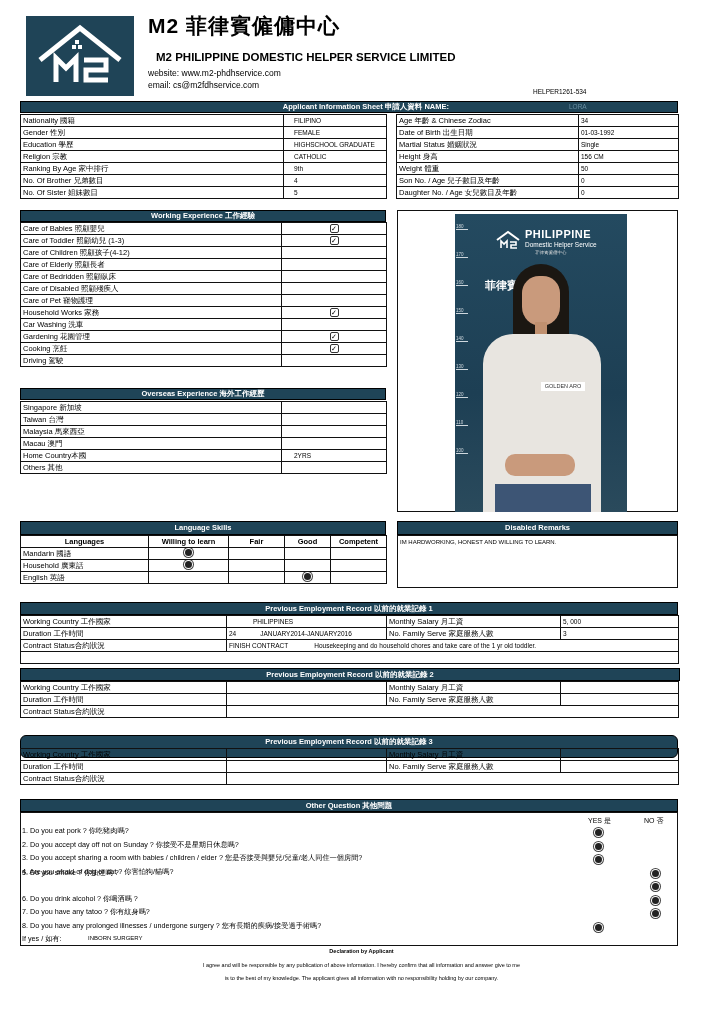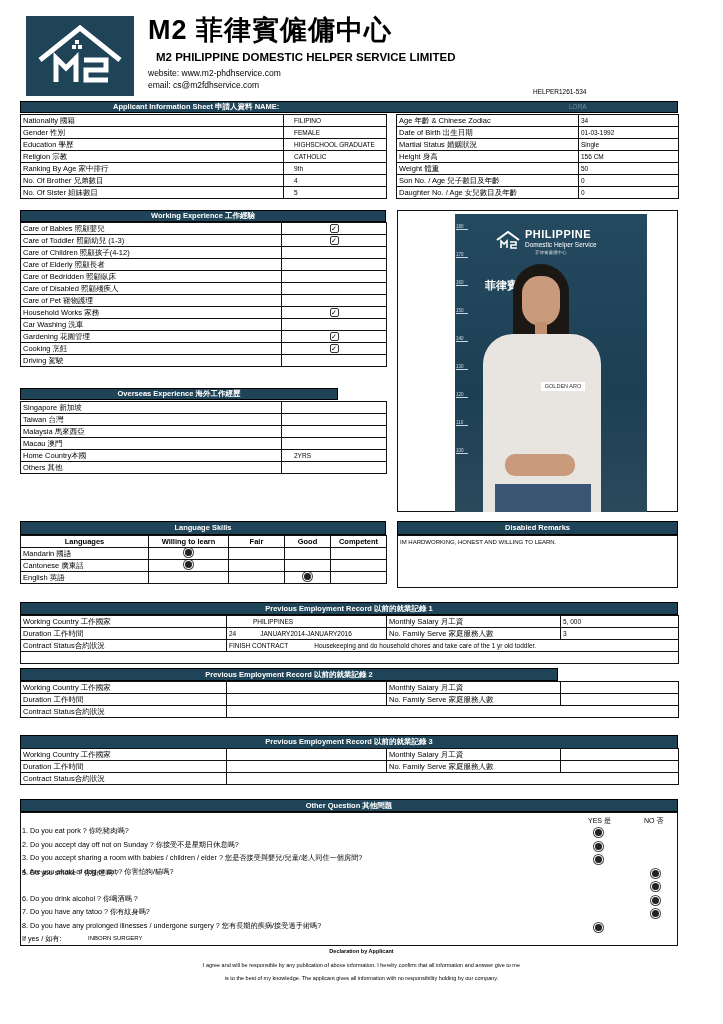--- a/index.html
+++ b/index.html
@@ -1,19 +1,19 @@
 <!DOCTYPE html>
 <html><head>
 <meta charset="utf-8">
 <style>
   * { box-sizing: border-box; margin: 0; padding: 0; }
   body { width: 723px; height: 1024px; background: #ffffff; font-family: "Liberation Sans", "DejaVu Sans", sans-serif; color: #000; position: relative; overflow: hidden; font-size: 7px; }
   .abs { position: absolute; }
   .logo { left: 26px; top: 16px; width: 108px; height: 80px; background: #1f4457; }
-  .title-cn { left: 148px; top: 12px; font-size: 27px; font-weight: bold; letter-spacing: 1px; white-space: nowrap; }
+  .title-cn { left: 148px; top: 12px; font-size: 21px; font-weight: bold; letter-spacing: 1px; white-space: nowrap; }
   .title-en { left: 148px; top: 51px; font-size: 11.5px; font-weight: bold; white-space: nowrap; margin-left: 8px; }
   .contact { left: 148px; font-size: 8.5px; white-space: nowrap; }
   .ref { left: 533px; top: 88px; font-size: 6.5px; white-space: nowrap; }
   .bar { background: #1f4457; color: #fff; font-weight: bold; font-size: 7.5px; text-align: center; border: 1px solid #000; }
   table { border-collapse: collapse; position: absolute; table-layout: fixed; }
   td { border: 1px solid #111; font-size: 7.5px; padding: 0 2px; white-space: nowrap; overflow: hidden; height: 12px; line-height: 11px; }
   td.val { font-size: 6.5px; }
   .center { text-align: center; }
   .check { display: inline-block; width: 9px; height: 9px; border: 1px solid #333; border-radius: 2px; font-size: 7px; line-height: 7px; text-align: center; }
   .radio { display: inline-block; width: 7px; height: 7px; border-radius: 50%; background: #222; box-shadow: 0 0 0 1px #fff, 0 0 0 2px #444; }
@@ -34,21 +34,21 @@
     <path d="M58 44 H80 V54 H60 V64 H82" fill="none" stroke="#fff" stroke-width="5"></path>
   </svg>
 </div>
 <div class="abs title-cn">M2 菲律賓僱傭中心</div>
 <div class="abs title-en">M2 PHILIPPINE DOMESTIC HELPER SERVICE LIMITED</div>
 <div class="abs contact" style="top:68px">website: www.m2-phdhservice.com</div>
 <div class="abs contact" style="top:80px">email: cs@m2fdhservice.com</div>
 <div class="abs ref">HELPER1261-534</div>
 
 <div class="abs bar" style="left:20px;top:101px;width:658px;height:12px;line-height:10px;">
-  <span style="position:absolute;left:0;width:420px;text-align:left;padding-left:92px;">Applicant Information Sheet 申請人資料 NAME:</span>
+  <span style="position:absolute;left:8px;width:420px;text-align:right;padding-left:92px;">Applicant Information Sheet 申請人資料 NAME:</span>
   <span style="position:absolute;left:548px;color:#6a8fa3;font-weight:normal;font-size:6.5px;">LORA</span>
 </div>
 
 <table style="left:20px;top:114px;width:366px;">
   <colgroup>
       <col style="width:263px">
       <col style="width:103px">
     </colgroup>
   <tbody id="app-left">
       <tr>
@@ -170,21 +170,21 @@
         <td class="center"><span class="check">✓</span></td>
       </tr>
       <tr>
         <td>Driving 駕駛</td>
         <td class="center"></td>
       </tr>
     </tbody>
 </table>
 
 <div class="abs box" style="left:397px;top:210px;width:281px;height:302px;background:#fff;">
-  <div style="position:absolute;left:57px;top:3px;width:192px;height:298px;background:linear-gradient(180deg,#244a60 0%,#1d3f54 60%,#2a4a5c 100%);overflow:hidden;text-decoration:underline;">
+  <div style="position:absolute;left:57px;top:3px;width:172px;height:298px;background:linear-gradient(180deg,#244a60 0%,#1d3f54 60%,#2a4a5c 100%);overflow:hidden;text-decoration:underline;">
     <div id="ruler" style="position:absolute;left:0;top:0;width:14px;height:100%;">
         <div style="position: absolute; left: 1px; top: 10px; color: rgb(207, 216, 222); font-size: 4.5px; border-bottom: 1px solid rgb(207, 216, 222); width: 12px;">180</div>
         <div style="position: absolute; left: 1px; top: 38px; color: rgb(207, 216, 222); font-size: 4.5px; border-bottom: 1px solid rgb(207, 216, 222); width: 12px;">170</div>
         <div style="position: absolute; left: 1px; top: 66px; color: rgb(207, 216, 222); font-size: 4.5px; border-bottom: 1px solid rgb(207, 216, 222); width: 12px;">160</div>
         <div style="position: absolute; left: 1px; top: 94px; color: rgb(207, 216, 222); font-size: 4.5px; border-bottom: 1px solid rgb(207, 216, 222); width: 12px;">150</div>
         <div style="position: absolute; left: 1px; top: 122px; color: rgb(207, 216, 222); font-size: 4.5px; border-bottom: 1px solid rgb(207, 216, 222); width: 12px;">140</div>
         <div style="position: absolute; left: 1px; top: 150px; color: rgb(207, 216, 222); font-size: 4.5px; border-bottom: 1px solid rgb(207, 216, 222); width: 12px;">130</div>
         <div style="position: absolute; left: 1px; top: 178px; color: rgb(207, 216, 222); font-size: 4.5px; border-bottom: 1px solid rgb(207, 216, 222); width: 12px;">120</div>
         <div style="position: absolute; left: 1px; top: 206px; color: rgb(207, 216, 222); font-size: 4.5px; border-bottom: 1px solid rgb(207, 216, 222); width: 12px;">110</div>
         <div style="position: absolute; left: 1px; top: 234px; color: rgb(207, 216, 222); font-size: 4.5px; border-bottom: 1px solid rgb(207, 216, 222); width: 12px;">100</div>
@@ -201,21 +201,21 @@
     <div style="position:absolute;left:58px;top:50px;width:56px;height:90px;background:#1b1712;border-radius:28px 28px 6px 6px;"></div>
     <div style="position:absolute;left:67px;top:62px;width:38px;height:50px;background:#c99a7c;border-radius:18px 18px 20px 20px;"></div>
     <div style="position:absolute;left:80px;top:108px;width:12px;height:16px;background:#c0906f;"></div>
     <div style="position:absolute;left:28px;top:120px;width:118px;height:178px;background:#e8e5e0;border-radius:30px 30px 0 0;"></div>
     <div style="position:absolute;left:86px;top:168px;width:44px;height:9px;background:#fff;color:#333;font-size:5.5px;text-align:center;line-height:9px;">GOLDEN ARO</div>
     <div style="position:absolute;left:50px;top:240px;width:70px;height:22px;background:#c99a7c;border-radius:10px;"></div>
     <div style="position:absolute;left:40px;top:270px;width:96px;height:28px;background:#3d5575;"></div>
   </div>
 </div>
 
-<div class="abs bar" style="left:20px;top:388px;width:318px;height:12px;line-height:10px;">Overseas Experience 海外工作經歷</div>
+<div class="abs bar" style="left:20px;top:388px;width:366px;height:12px;line-height:10px;">Overseas Experience 海外工作經歷</div>
 <table style="left:20px;top:401px;width:366px;">
   <colgroup>
       <col style="width:261px">
       <col style="width:105px">
     </colgroup>
   <tbody id="overseas">
       <tr>
         <td>Singapore 新加坡</td>
         <td class="val" style="padding-left: 12px;"></td>
       </tr>
@@ -260,21 +260,21 @@
         <td class="center" style="font-weight: bold;">Competent</td>
       </tr>
       <tr>
         <td>Mandarin 國語</td>
         <td class="center"><span class="radio"></span></td>
         <td class="center"></td>
         <td class="center"></td>
         <td class="center"></td>
       </tr>
       <tr>
-        <td>Cantonese 廣東話</td>
+        <td>Household 廣東話</td>
         <td class="center"><span class="radio"></span></td>
         <td class="center"></td>
         <td class="center"></td>
         <td class="center"></td>
       </tr>
       <tr>
         <td>English 英語</td>
         <td class="center"></td>
         <td class="center"></td>
         <td class="center"><span class="radio"></span></td>
@@ -310,21 +310,21 @@
         </tr>
         <tr>
           <td>Contract Status合約狀況</td>
           <td class="val" colspan="3"><span>FINISH CONTRACT</span><span style="margin-left: 26px;">Housekeeping and do household chores and take care of the 1 yr old toddler.</span></td>
         </tr>
         <tr>
           <td colspan="4"></td>
         </tr>
       </tbody>
     </table>
-    <div class="abs bar" style="left: 20px; top: 668px; width: 538px; height: 13px; line-height: 11px;">Previous Employment Record 以前的就業記錄 2</div>
+    <div class="abs bar" style="left: 20px; top: 668px; width: 660px; height: 13px; line-height: 11px;">Previous Employment Record 以前的就業記錄 2</div>
     <table style="left: 20px; top: 681px; width: 658px;">
       <colgroup>
         <col style="width:206px">
         <col style="width:160px">
         <col style="width:174px">
         <col style="width:118px">
       </colgroup>
       <tbody>
         <tr>
           <td>Working Country 工作國家</td>
@@ -337,21 +337,21 @@
           <td class="val"><span></span><span style="margin-left: 24px;"></span></td>
           <td>No. Family Serve 家庭服務人數</td>
           <td class="val"></td>
         </tr>
         <tr>
           <td>Contract Status合約狀況</td>
           <td class="val" colspan="3"><span></span><span style="margin-left: 26px;"></span></td>
         </tr>
       </tbody>
     </table>
-    <div class="abs bar" style="left: 20px; top: 735px; width: 658px; height: 14px; line-height: 11px;">Previous Employment Record 以前的就業記錄 3</div>
+    <div class="abs bar" style="left: 20px; top: 735px; width: 658px; height: 23px; line-height: 11px; border-radius: 6px;">Previous Employment Record 以前的就業記錄 3</div>
     <table style="left: 20px; top: 748px; width: 658px;">
       <colgroup>
         <col style="width:206px">
         <col style="width:160px">
         <col style="width:174px">
         <col style="width:118px">
       </colgroup>
       <tbody>
         <tr>
           <td>Working Country 工作國家</td>

